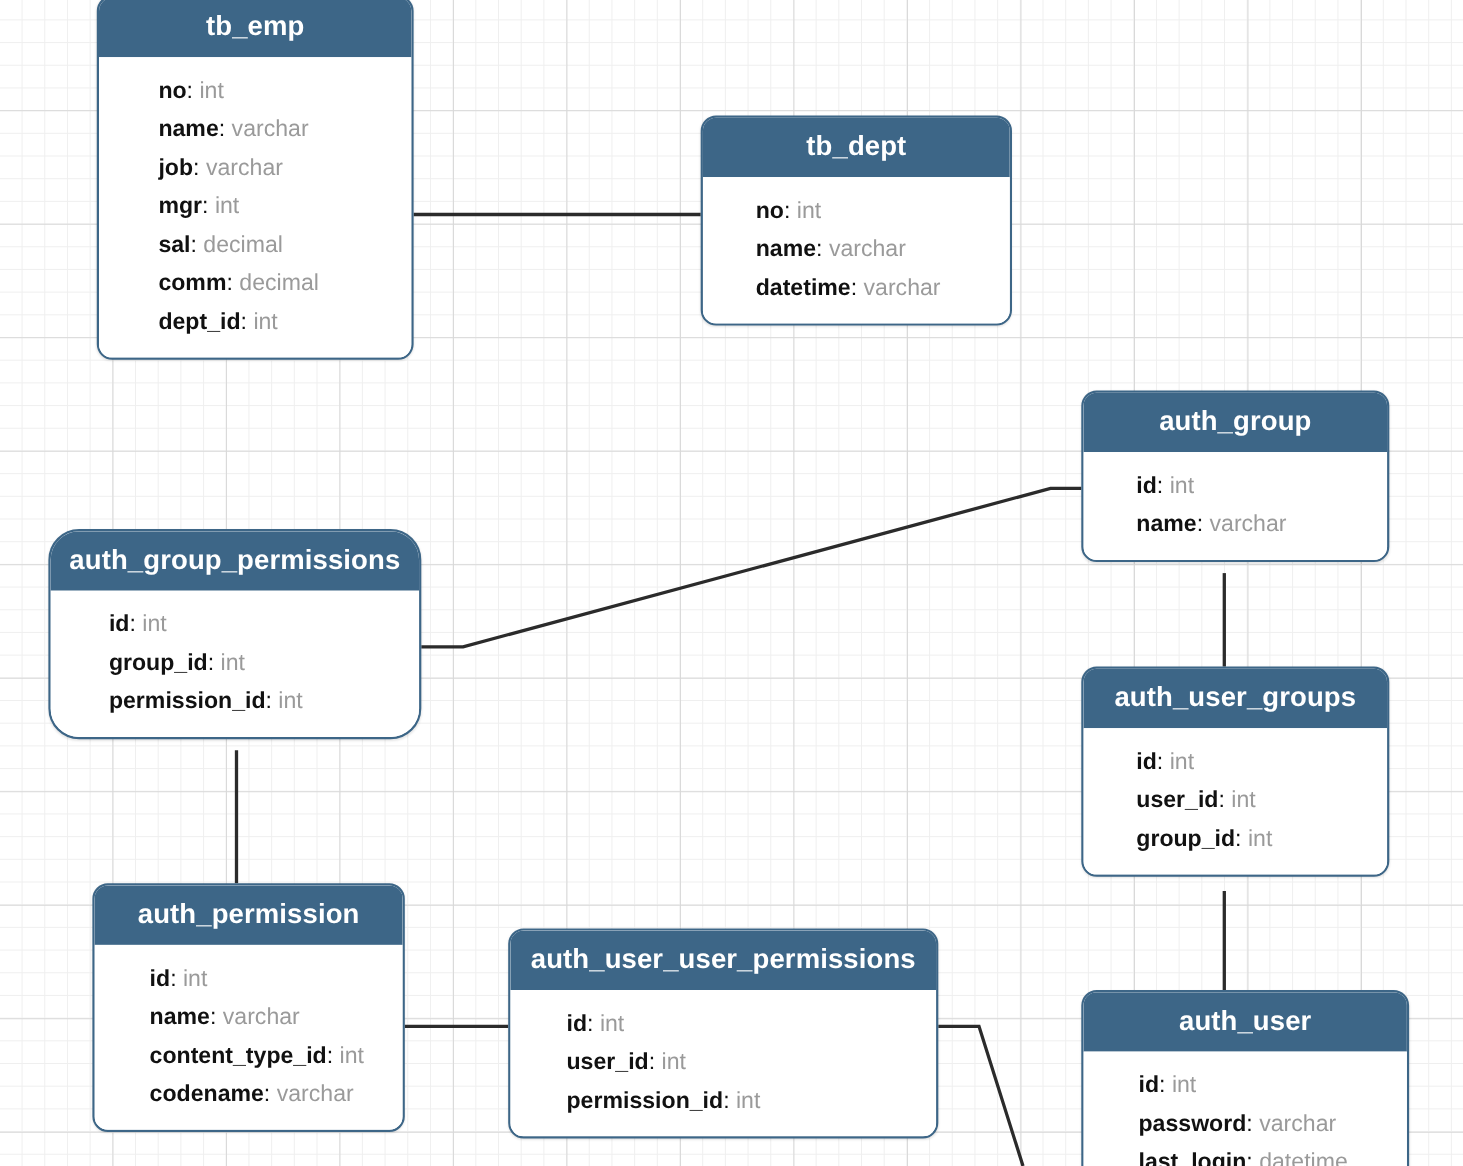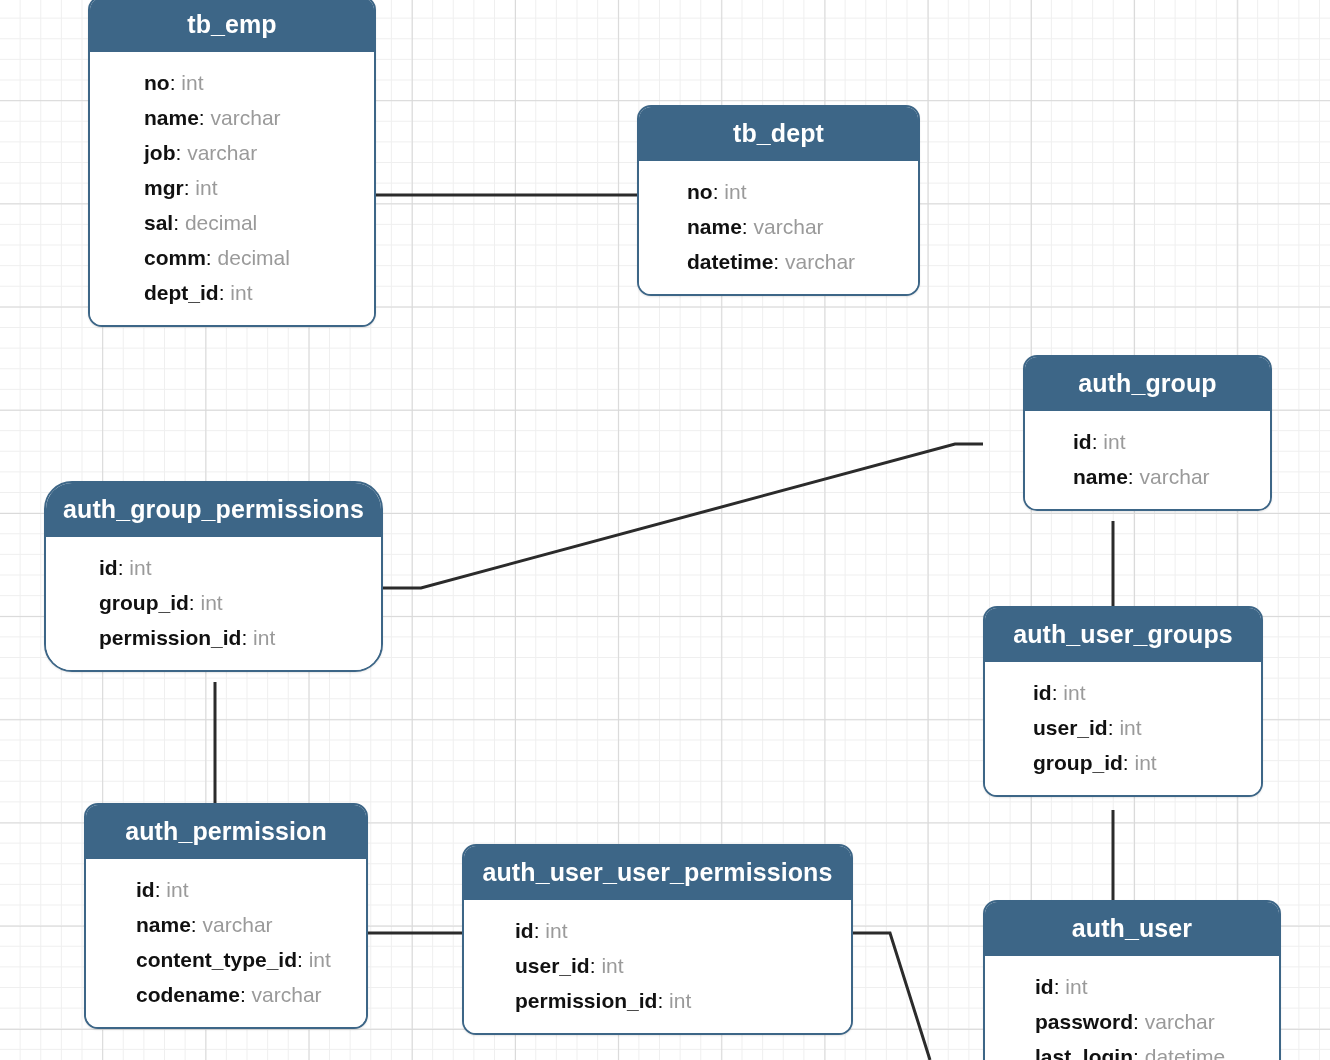--- a/index.html
+++ b/index.html
@@ -84,21 +84,21 @@
     font-weight: normal;
   }
 
   
   #e-tb_emp        { left: 88px;  top: -4px;  width: 288px; }
   #e-tb_emp .entity-body  { padding-left: 54px; }
 
   #e-tb_dept       { left: 637px; top: 105px; width: 283px; }
   #e-tb_dept .entity-body { padding-left: 48px; }
 
-  #e-auth_group    { left: 983px; top: 355px; width: 249px; margin-left: 40px; }
+  #e-auth_group    { left: 983px; top: 355px; width: 280px; }
   #e-auth_group .entity-body { padding-left: 48px; }
 
   #e-auth_group_permissions { left: 44px; top: 481px; width: 339px; border-radius: 28px; }
   #e-auth_group_permissions .entity-body { padding-left: 53px; }
 
   #e-auth_user_groups { left: 983px; top: 606px; width: 280px; }
   #e-auth_user_groups .entity-body { padding-left: 48px; }
 
   #e-auth_permission { left: 84px; top: 803px; width: 284px; }
   #e-auth_permission .entity-body { padding-left: 50px; }

